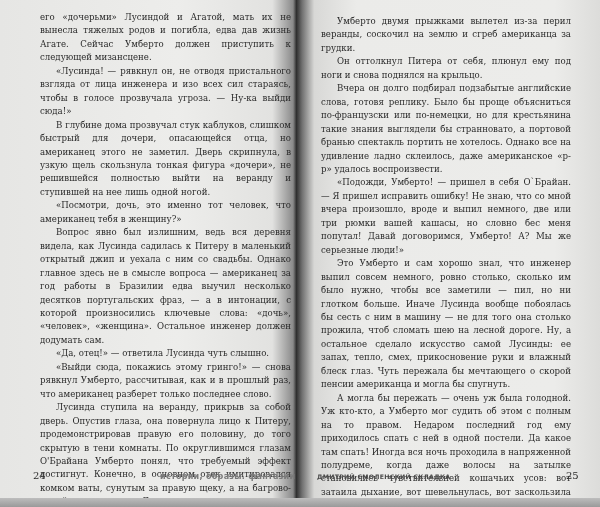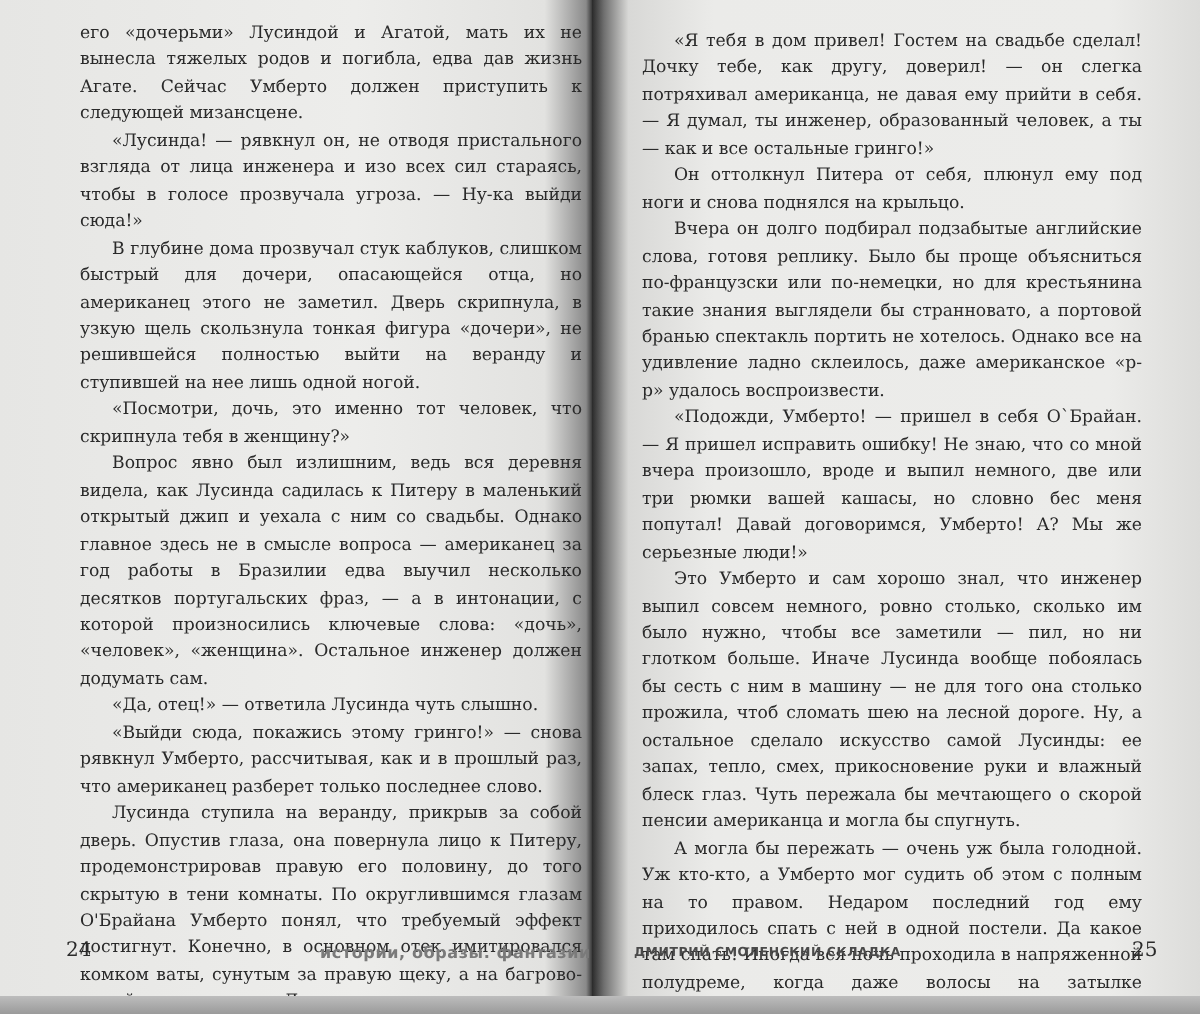--- a/index.html
+++ b/index.html
@@ -52,34 +52,34 @@
 </style>
 </head>
 <body>
 
 <div class="spread">
   <div class="page left">
     <div class="text">
       <p class="noindent">его «дочерьми» Лусиндой и Агатой, мать их не вынесла тяжелых родов и погибла, едва дав жизнь Агате. Сейчас Умберто должен приступить к следующей мизансцене.</p>
       <p>«Лусинда! — рявкнул он, не отводя пристального взгляда от лица инженера и изо всех сил стараясь, чтобы в голосе прозвучала угроза. — Ну-ка выйди сюда!»</p>
       <p>В глубине дома прозвучал стук каблуков, слишком быстрый для дочери, опасающейся отца, но американец этого не заметил. Дверь скрипнула, в узкую щель скользнула тонкая фигура «дочери», не решившейся полностью выйти на веранду и ступившей на нее лишь одной ногой.</p>
-      <p>«Посмотри, дочь, это именно тот человек, что скрипнула тебя в женщину?»</p>
+      <p>«Посмотри, дочь, это именно тот человек, что американец тебя в женщину?»</p>
       <p>Вопрос явно был излишним, ведь вся деревня видела, как Лусинда садилась к Питеру в маленький открытый джип и уехала с ним со свадьбы. Однако главное здесь не в смысле вопроса — американец за год работы в Бразилии едва выучил несколько десятков португальских фраз, — а в интонации, с которой произносились ключевые слова: «дочь», «человек», «женщина». Остальное инженер должен додумать сам.</p>
       <p>«Да, отец!» — ответила Лусинда чуть слышно.</p>
       <p>«Выйди сюда, покажись этому гринго!» — снова рявкнул Умберто, рассчитывая, как и в прошлый раз, что американец разберет только последнее слово.</p>
       <p>Лусинда ступила на веранду, прикрыв за собой дверь. Опустив глаза, она повернула лицо к Питеру, продемонстрировав правую его половину, до того скрытую в тени комнаты. По округлившимся глазам О'Брайана Умберто понял, что требуемый эффект достигнут. Конечно, в основном отек имитировался комком ваты, сунутым за правую щеку, а на багрово-синий кровоподтек Лусинда потратила все утро, колдуя с ягодным соком и чернилами, но распухшей верхней губой она была обязана тяжелой руке Умберто и горячим компрессам.</p>
 
     </div>
     <div class="folio">24</div>
     <div class="running">истории, образы. фантазии</div>
   </div>
 
   <div class="page right">
     <div class="text">
-      <p>«Я тебя в дом привел! Гостем на свадьбе сделал! Дочку тебе, как другу, доверил! — он слегка потряхивал американца, не давая ему прийти в себя. — Я думал, ты инженер, образованный человек, а ты — как и все остальные гринго!»</p>
+      <p>Умберто двумя прыжками вылетел из-за перил веранды, соскочил на землю и сгреб американца за грудки.</p>
       <p>Он оттолкнул Питера от себя, плюнул ему под ноги и снова поднялся на крыльцо.</p>
       <p>Вчера он долго подбирал подзабытые английские слова, готовя реплику. Было бы проще объясниться по-французски или по-немецки, но для крестьянина такие знания выглядели бы странновато, а портовой бранью спектакль портить не хотелось. Однако все на удивление ладно склеилось, даже американское «р-р» удалось воспроизвести.</p>
       <p>«Подожди, Умберто! — пришел в себя О`Брайан. — Я пришел исправить ошибку! Не знаю, что со мной вчера произошло, вроде и выпил немного, две или три рюмки вашей кашасы, но словно бес меня попутал! Давай договоримся, Умберто! А? Мы же серьезные люди!»</p>
       <p>Это Умберто и сам хорошо знал, что инженер выпил совсем немного, ровно столько, сколько им было нужно, чтобы все заметили — пил, но ни глотком больше. Иначе Лусинда вообще побоялась бы сесть с ним в машину — не для того она столько прожила, чтоб сломать шею на лесной дороге. Ну, а остальное сделало искусство самой Лусинды: ее запах, тепло, смех, прикосновение руки и влажный блеск глаз. Чуть пережала бы мечтающего о скорой пенсии американца и могла бы спугнуть.</p>
       <p>А могла бы пережать — очень уж была голодной. Уж кто-кто, а Умберто мог судить об этом с полным на то правом. Недаром последний год ему приходилось спать с ней в одной постели. Да какое там спать! Иногда вся ночь проходила в напряженной полудреме, когда даже волосы на затылке становились чувствительней кошачьих усов: вот затаила дыхание, вот шевельнулась, вот заскользила рукой по его бедру... Первое время он еще пытался ее уговаривать, мол, не дело она задумала, при спящем-то ребенке, собственной внучке и его жене! Не пойдет он на это, а если упрямиться станет — выгонит к дьяволу из дому, пусть живет в своей развалюхе, хоть и крыша в ней течет, и мыши летучие чердак обжили! Да где там! Только уткнется глазами в стол, вроде стыдно, а присмотришься — улыбку прячет. И опять такая же</p>
     </div>
     <div class="running">ДМИТРИЙ СМОЛЕНСКИЙ СКЛАДКА</div>
     <div class="folio">25</div>
   </div>
 

